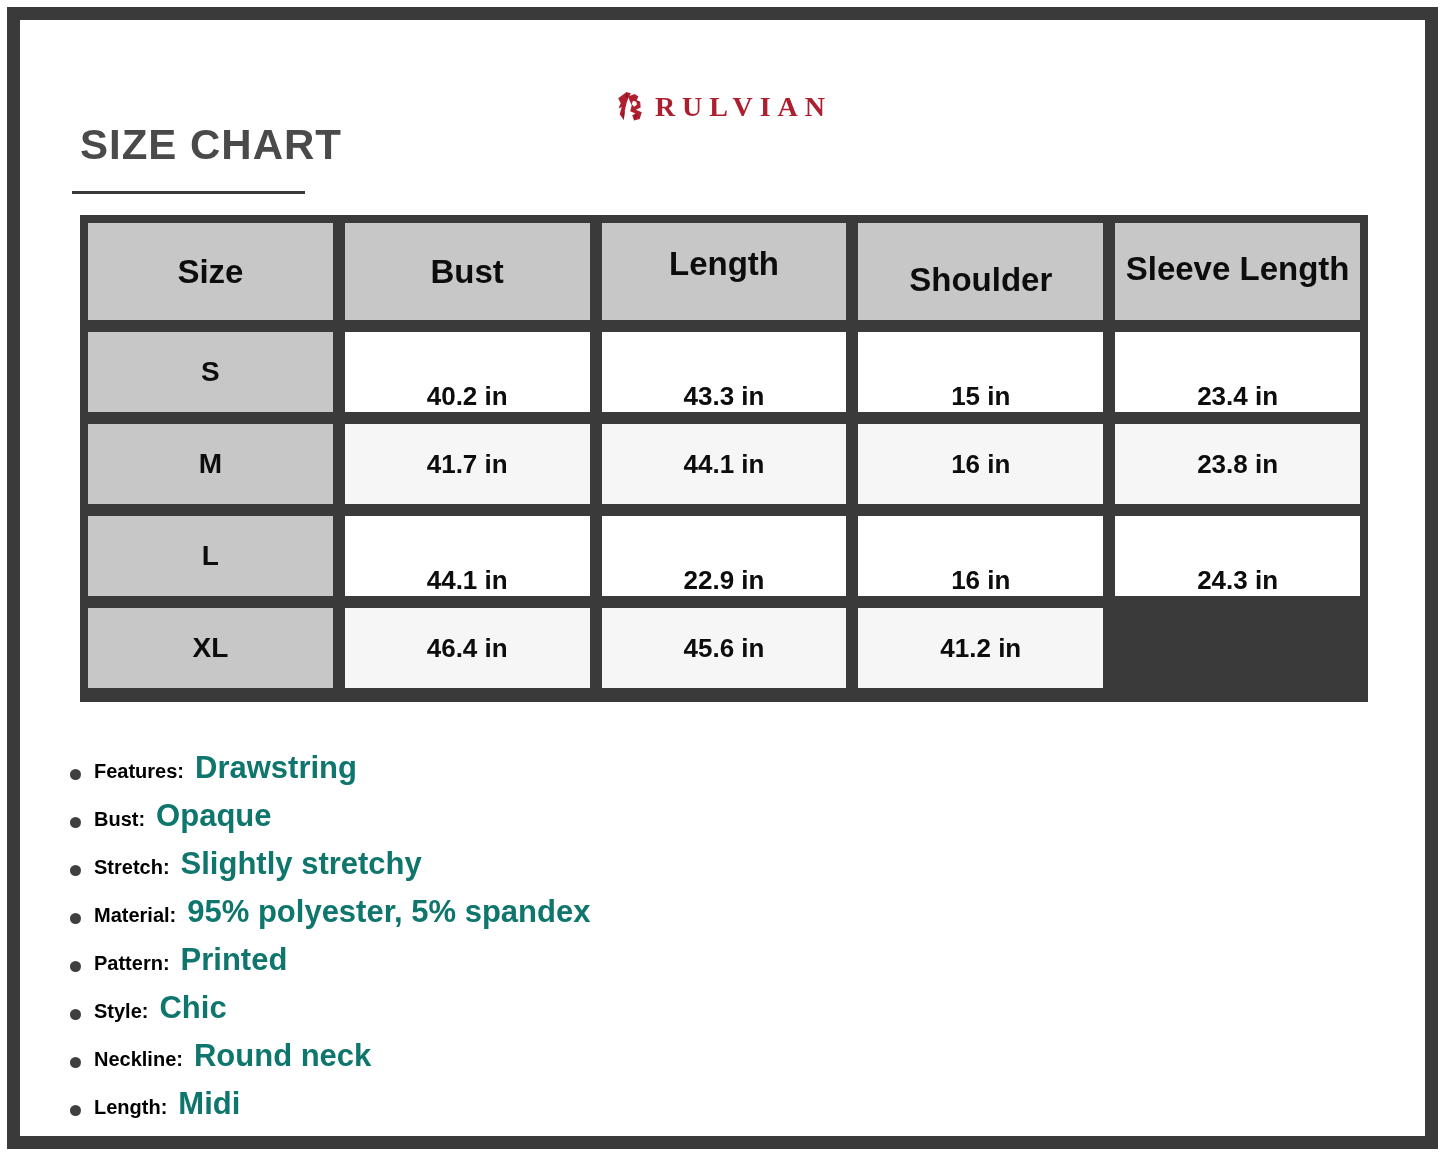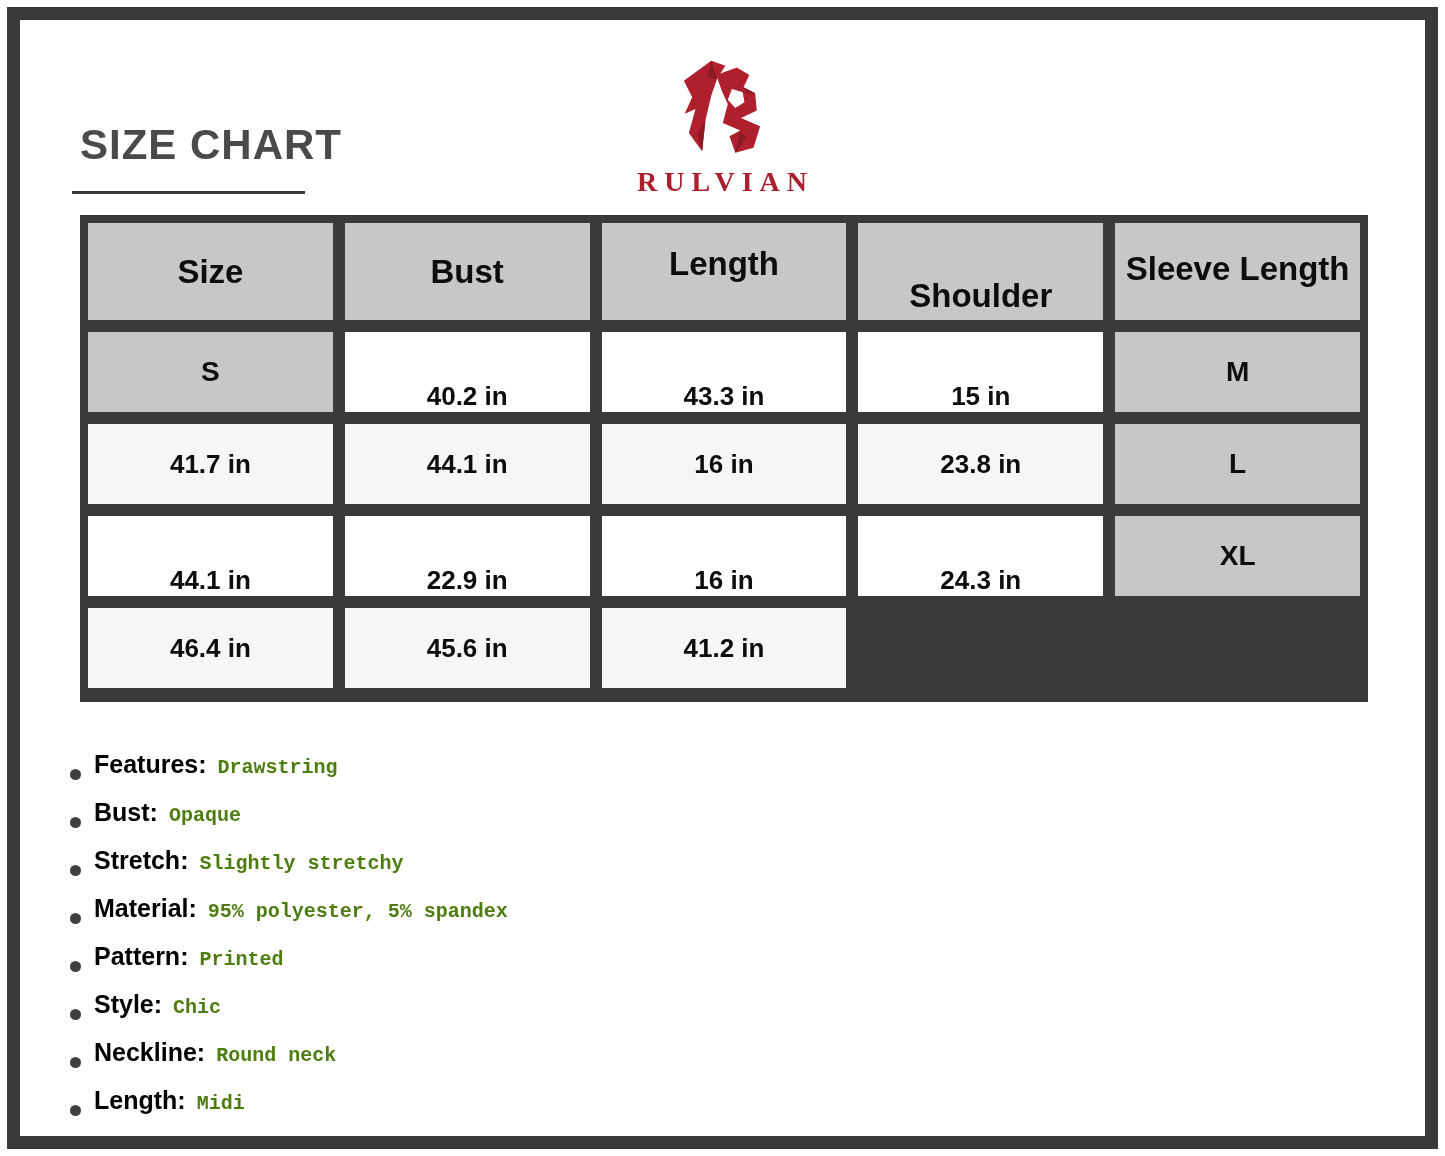--- a/index.html
+++ b/index.html
@@ -34,21 +34,21 @@
     height: 3px;
     background: #3a3a3a;
     margin-top: 25px;
   }
   
   .logo {
     position: absolute;
     left: 612px; top: 48px;
     width: 220px;
     display: flex;
-    flex-direction: column;
+    flex-direction: row;
     align-items: center;
   }
   .logo svg { width: 116px; height: 116px; display: block; }
   .brand-name {
     margin-top: 2px;
     font-family: "Liberation Serif", serif;
     font-weight: bold;
     font-size: 28px;
     letter-spacing: 7px;
     padding-left: 7px; 
@@ -76,21 +76,21 @@
     font-size: 26px;
     color: #0d0d0d;
     overflow: hidden;
   }
   .cell.head   { background: #c7c7c7; font-size: 33px; }
   .cell.size   { background: #c7c7c7; font-size: 28px; }
   .cell.val-a  { background: #ffffff; align-items: flex-end; }
   .cell.val-b  { background: #f6f6f6; }
   .cell span { position: relative; }
   .cell.h-length span   { top: -8px; }
-  .cell.h-shoulder span { top: 24px; }
+  .cell.h-shoulder span { top: 8px; }
   .cell.h-sleeve span   { top: -3px; }
   
   .details {
     position: absolute;
     left: 70px; top: 750px;
     margin: 0; padding: 0;
     list-style: none;
   }
   .details li {
     height: 48px;
@@ -98,22 +98,22 @@
     align-items: baseline;
   }
   .dot {
     width: 11px; height: 11px;
     border-radius: 50%;
     background: #3f3f3f;
     margin-right: 13px;
     flex: none;
     align-self: center;
   }
-  .detail-label { font-weight: bold; font-size: 25px; color: #000; white-space: nowrap; }
-  .detail-value { font-weight: bold; font-size: 20px; color: #4d7c0f; margin-left: 11px; white-space: nowrap; font-family: Liberation Mono, monospace; }
+  .detail-label { font-weight: bold; font-size: 20px; color: #000; white-space: nowrap; }
+  .detail-value { font-weight: bold; font-size: 31px; color: #0f766e; margin-left: 11px; white-space: nowrap; }
 </style>
 </head>
 <body>
 
 <div class="page">
   <div class="frame"></div>
 
   <div class="title-block">
     <h1 class="page-title">SIZE CHART</h1>
     <div class="title-underline"></div>
@@ -158,20 +158,23 @@
       </div>
     <div class="cell val-a">
         <span>40.2 in</span>
       </div>
     <div class="cell val-a">
         <span>43.3 in</span>
       </div>
     <div class="cell val-a">
         <span>15 in</span>
       </div>
+    <div class="cell val-a">
+        <span>23.4 in</span>
+      </div>
 
     <div class="cell size">
         <span>M</span>
       </div>
     <div class="cell val-b">
         <span>41.7 in</span>
       </div>
     <div class="cell val-b">
         <span>44.1 in</span>
       </div>

